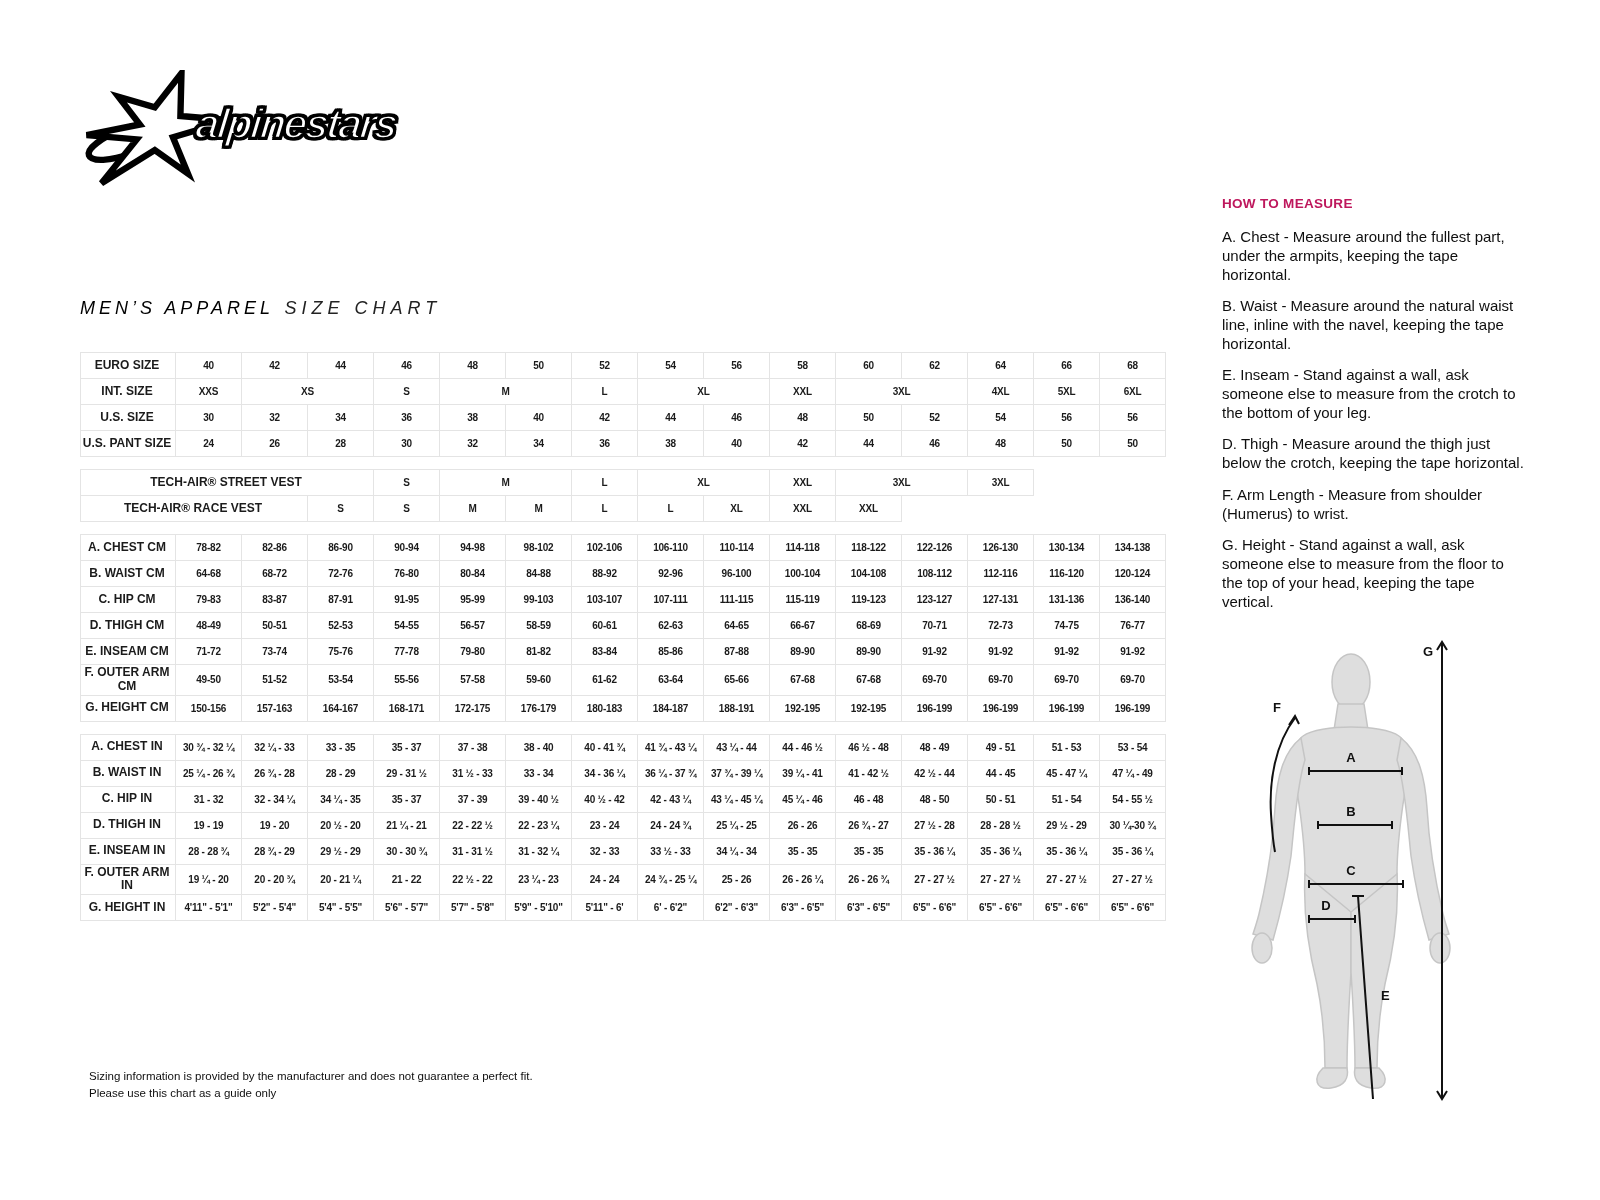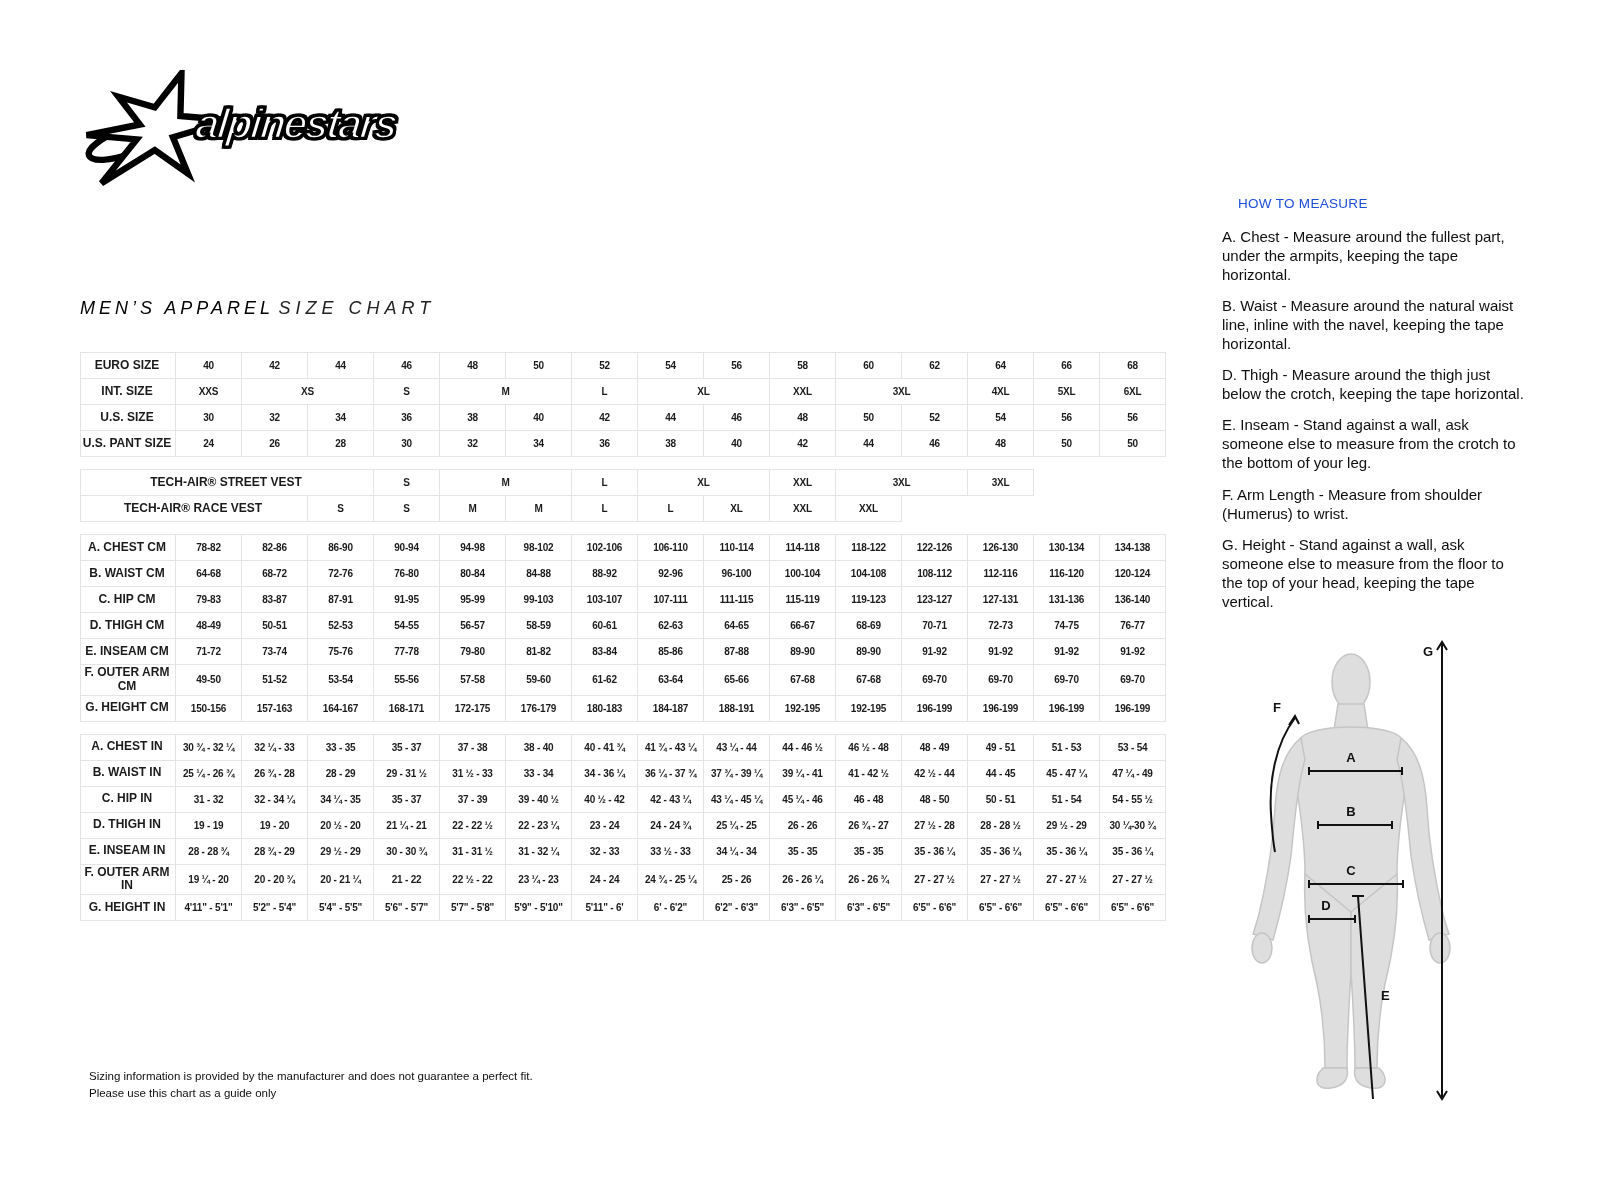--- a/index.html
+++ b/index.html
@@ -14,39 +14,39 @@
     position:absolute;left:118px;top:30px;
     font-style:italic;font-weight:bold;font-size:42px;letter-spacing:-2px;
     color:#ffffff;-webkit-text-stroke:2.5px #000;
     text-shadow:-2px -2px 0 #000,2px -2px 0 #000,-2px 2px 0 #000,2px 2px 0 #000,
                 -2px 0 0 #000,2px 0 0 #000,0 -2px 0 #000,0 2px 0 #000;
     transform:skewX(-6deg);
   }
   
   .title{position:absolute;left:80px;top:298px;white-space:nowrap;}
   .t1{font-weight:normal;font-style:italic;font-size:18px;letter-spacing:4px;color:#000;}
-  .t2{font-weight:normal;font-style:italic;font-size:18px;letter-spacing:5px;color:#222;}
+  .t2{font-weight:normal;font-style:italic;font-size:18px;letter-spacing:5px;color:#222;margin-left:6px;}
   
   #size-table{position:absolute;left:80px;top:352px;border-collapse:collapse;table-layout:fixed;}
   .col-label{width:95px;}
   .col-size{width:66px;}
   #size-table td{
     border:1px solid #e4e4e4;height:23px;text-align:center;
     font-size:10px;font-weight:bold;letter-spacing:-0.2px;color:#1b1b1b;
     padding:0 1px;vertical-align:middle;
   }
   #size-table td.rowlabel{
     text-align:center;font-size:12px;letter-spacing:0;line-height:1.15;
     padding:1px 2px 1px 0;
   }
   #size-table tr.gap td{border:none;height:12px;}
   #size-table td.blank{border:none;}
   
   .measure{position:absolute;left:1222px;top:196px;width:305px;}
-  .measure h3{margin:0 0 16px 16px;font-size:13.5px;font-weight:normal;letter-spacing:0.3px;color:#1d4ed8;}
+  .measure h3{margin:0 0 16px 0;font-size:13.5px;font-weight:bold;letter-spacing:0.3px;color:#be185d;}
   .measure p{margin:0 0 12px 0;font-size:15px;line-height:1.27;color:#0f0f0f;}
   
   #figure{position:absolute;left:1225px;top:612px;}
   #figure text{font-family:"Liberation Sans",sans-serif;}
   
   .footer{position:absolute;left:89px;top:1068px;font-size:11.5px;line-height:1.45;color:#0f0f0f;}
 </style>
 </head>
 <body>
 
@@ -439,22 +439,22 @@
           <td colspan="1" class="cell">6'5" - 6'6"</td>
         </tr>
       </tbody>
   </table>
 
   <aside class="measure">
     <h3>HOW TO MEASURE</h3>
     <div id="measure-items">
         <p>A. Chest - Measure around the fullest part, under the armpits, keeping the tape horizontal.</p>
         <p>B. Waist - Measure around the natural waist line, inline with the navel, keeping the tape horizontal.</p>
+        <p>E. Inseam - Stand against a wall, ask someone else to measure from the crotch to the bottom of your leg.</p>
         <p>D. Thigh - Measure around the thigh just below the crotch, keeping the tape horizontal.</p>
-        <p>E. Inseam - Stand against a wall, ask someone else to measure from the crotch to the bottom of your leg.</p>
         <p>F. Arm Length - Measure from shoulder (Humerus) to wrist.</p>
         <p>G. Height - Stand against a wall, ask someone else to measure from the floor to the top of your head, keeping the tape vertical.</p>
       </div>
   </aside>
 
   <svg id="figure" width="332" height="492" viewBox="0 0 332 492">
     <g fill="#dedede" stroke="#c5c5c5" stroke-width="1.5">
       <ellipse cx="126" cy="70" rx="19" ry="28"></ellipse>
       <path d="M113,92 L139,92 L143,118 L109,118 Z"></path>
       <path d="M78,124 C95,112 157,112 174,124 C186,132 184,160 178,192 C174,220 172,242 172,262 C172,284 162,296 150,300 L102,300 C90,296 80,284 80,262 C80,242 78,220 74,192 C68,160 66,132 78,124 Z"></path>

